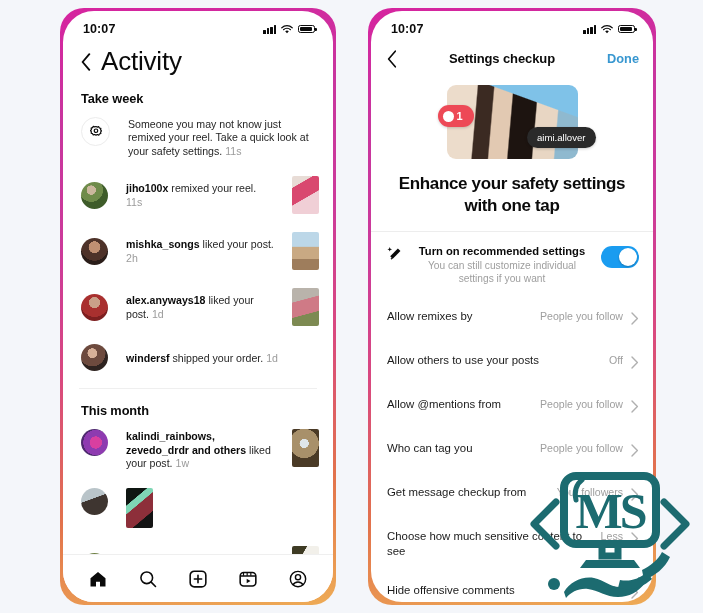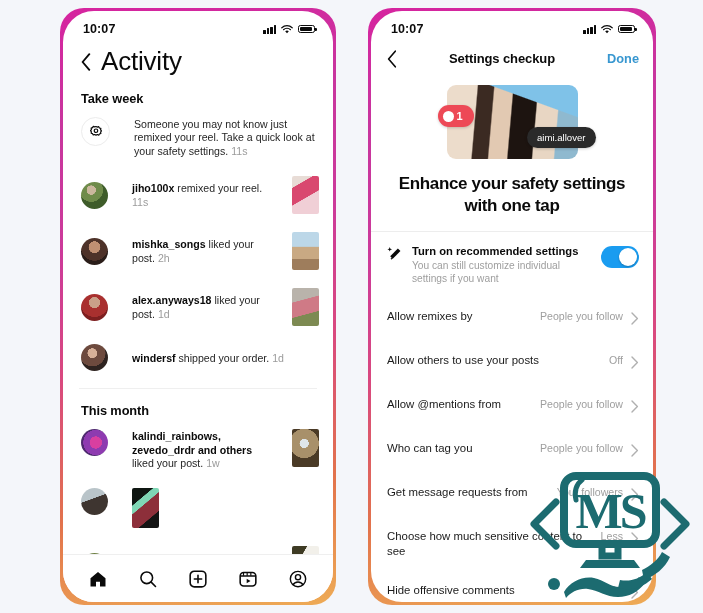--- a/index.html
+++ b/index.html
@@ -57,21 +57,21 @@
   .chev-back svg{display:block}
   .act-title{font-size:26px;font-weight:400;color:#0a0a0a;letter-spacing:-.2px;}
 
   .section-label{
     font-size:12.8px;font-weight:700;color:#0a0a0a;
     padding:14px 0 2px 18px;letter-spacing:-.1px;
   }
   .divider{height:1px;background:#efefef;margin:8px 16px 0 16px;}
 
   .notif{
-    display:flex;align-items:flex-start;gap:24px;
+    display:flex;align-items:flex-start;gap:18px;
     padding:9px 14px 9px 18px;box-sizing:border-box;
   }
   .notif.centered{align-items:center;}
   .avatar{
     width:27px;height:27px;border-radius:50%;flex:none;
     background-size:cover;background-position:center;overflow:hidden;position:relative;
   }
   .gear-circle{
     width:27px;height:27px;border-radius:50%;flex:none;
     border:1px solid #ececec;display:flex;align-items:center;justify-content:center;background:#fff;
@@ -144,21 +144,21 @@
   }
 
   .hero-title{
     text-align:center;font-size:17px;font-weight:700;color:#0a0a0a;
     line-height:22px;padding:10px 24px 14px;letter-spacing:-.35px;
   }
   .rule{height:1px;background:#ededed;}
 
   .rec-row{display:flex;align-items:flex-start;gap:9px;padding:12px 14px 12px 16px;}
   .wand{width:16px;flex:none;padding-top:2px;}
-  .rec-mid{flex:1;}
+  .rec-mid{flex:1;text-align:center;}
   .rec-title{font-size:11.2px;font-weight:700;color:#0a0a0a;line-height:14px;}
   .rec-sub{font-size:10.2px;color:#9e9e9e;line-height:13px;margin-top:1px;}
   .toggle{
     width:38px;height:22px;border-radius:11px;background:#1a9cf0;flex:none;
     position:relative;margin-top:2px;
   }
   .toggle .knob{
     position:absolute;right:2px;top:2px;width:18px;height:18px;border-radius:50%;
     background:#fff;box-shadow:0 1px 2px rgba(0,0,0,.25);
   }
@@ -430,21 +430,21 @@
 
       <div class="opt-row">
         <span class="opt-label">Who can tag you</span>
         <span class="opt-value">People you follow</span>
         <span class="chev-r"><svg width="8" height="13" viewBox="0 0 8 13">
               <path d="M1 1l5.4 5.5L1 12" stroke="#b0b0b0" stroke-width="1.4" fill="none" stroke-linecap="round" stroke-linejoin="round"></path>
             </svg></span>
       </div>
 
       <div class="opt-row">
-        <span class="opt-label">Get message requests from</span>
+        <span class="opt-label">Get message checkup from</span>
         <span class="opt-value">Your followers</span>
         <span class="chev-r"><svg width="8" height="13" viewBox="0 0 8 13">
               <path d="M1 1l5.4 5.5L1 12" stroke="#b0b0b0" stroke-width="1.4" fill="none" stroke-linecap="round" stroke-linejoin="round"></path>
             </svg></span>
       </div>
 
       <div class="opt-row">
         <span class="opt-label">Choose how much sensitive content to see</span>
         <span class="opt-value">Less</span>
         <span class="chev-r"><svg width="8" height="13" viewBox="0 0 8 13">

